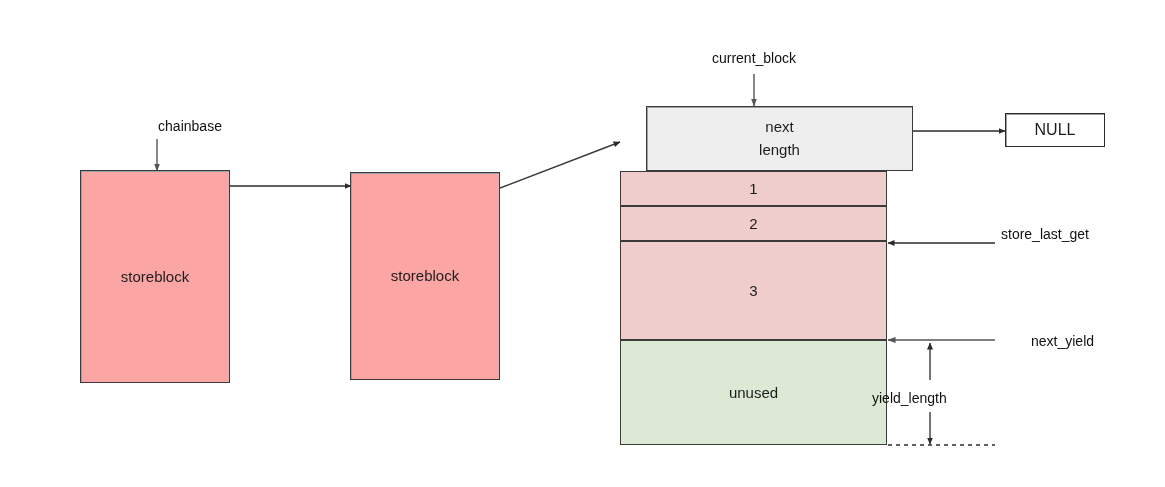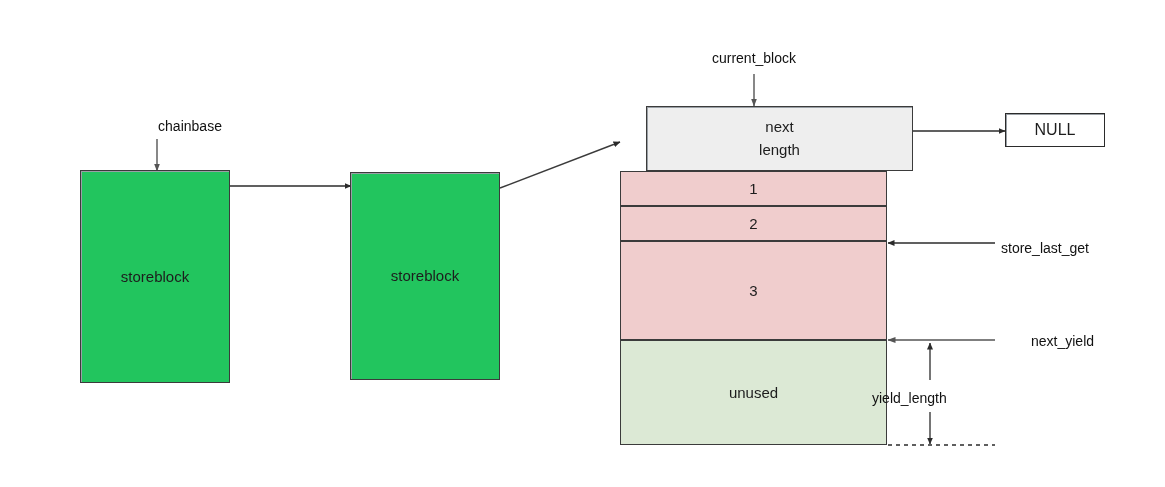--- a/index.html
+++ b/index.html
@@ -34,21 +34,21 @@
     justify-content: center;
     font-size: 15px;
     color: #1d1d1d;
     line-height: 1.45;
     text-align: center;
   }
   .box.shadowed {
     box-shadow: 1px 1px 0 0 #9aa0a6 inset, -1px -1px 0 0 rgba(0,0,0,0) inset;
   }
   .storeblock {
-    background: #22c55e;
+    background: #fca5a5;
     border-color: #3b3b3b;
   }
   .seg-header {
     background: #eeeeee;
     flex-direction: column;
     border-color: #3b3b3b;
   }
   .seg-pink {
     background: #f0cdcd;
     border-color: #3b3b3b;
@@ -145,19 +145,19 @@
   </div>
 
   <div class="box nullbox shadowed" style="left:1005px; top:113px; width:100px; height:34px;">
     <span>NULL</span>
   </div>
 
   <div class="label centered" style="left:162px; top:118px;margin-left:28px;">chainbase</div>
 
   <div class="label centered" style="left:754px; top:50px;">current_block</div>
 
-  <div class="label" style="left:1001px; top:240px;">store_last_get</div>
+  <div class="label" style="left:1001px; top:226px;">store_last_get</div>
 
   <div class="label" style="left:1031px; top:333px;">next_yield</div>
 
   <div class="label" style="left:872px; top:390px;">yield_length</div>
 
 </div>
 
 </body></html>

